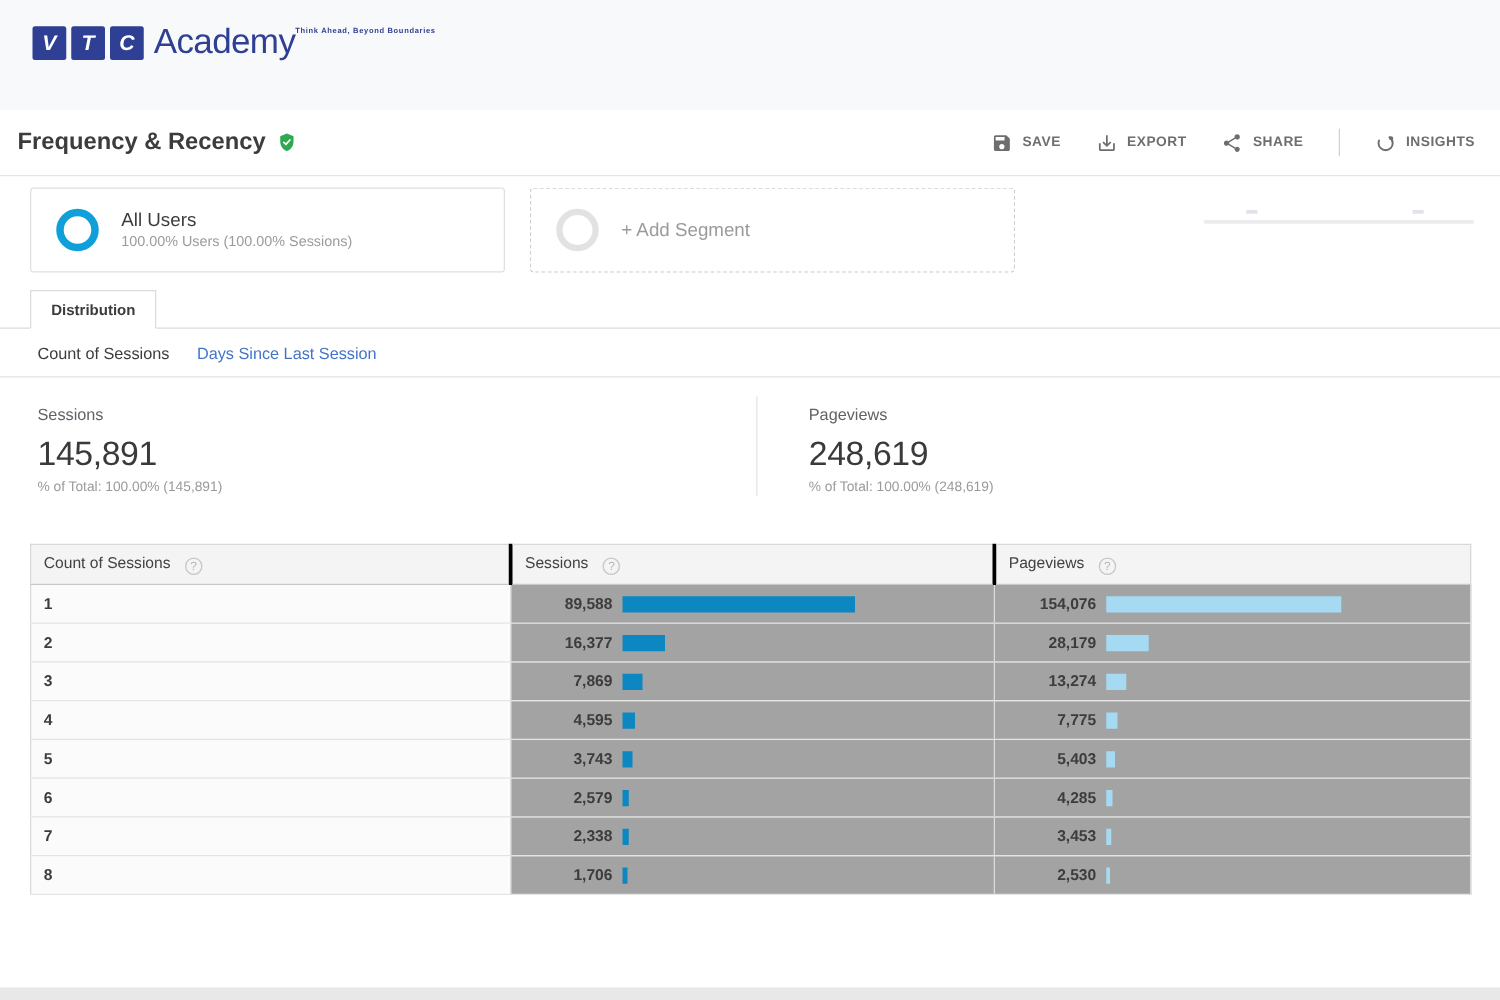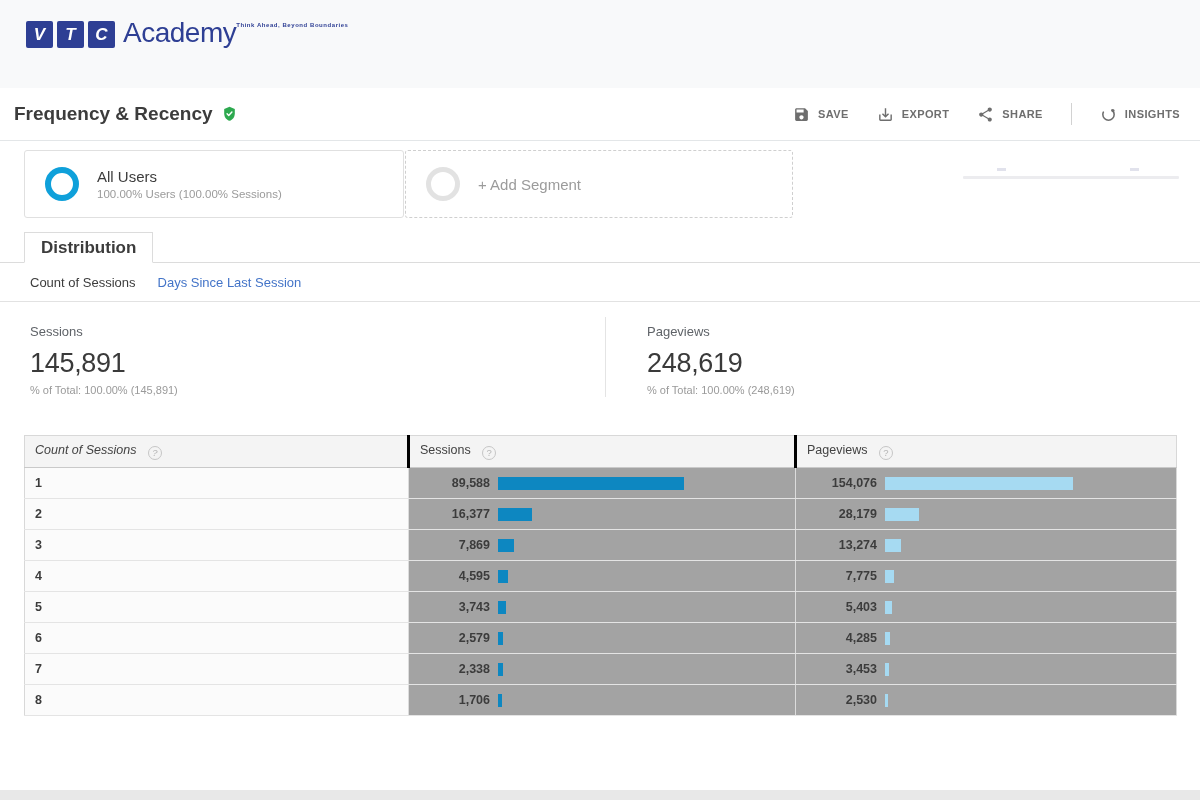--- a/index.html
+++ b/index.html
@@ -34,42 +34,42 @@
   .toolbar { display:flex; align-items:center; gap:28px; }
   .tool-btn {
     display:flex; align-items:center; gap:8px; background:none; border:none;
     font-family:"Liberation Sans", sans-serif;
     font-size:11px; font-weight:bold; letter-spacing:0.4px; color:#6e6e6e; cursor:pointer;
   }
   .tool-btn svg { width:17px; height:17px; fill:#6e6e6e; }
   .toolbar-divider { width:1px; height:22px; background:#d2d2d2; }
 
   
-  .segments { position:relative; padding:9px 24px 0; display:flex; gap:1px; height:91px; }
+  .segments { position:relative; padding:9px 24px 0; display:flex; gap:20px; height:91px; }
   .segment-card {
     width:380px; height:68px; border:1px solid #e0e0e0; border-radius:3px; background:#fff;
     display:flex; align-items:center; padding-left:20px; gap:18px; cursor:pointer;
   }
   .segment-card.dashed { border:1px dashed #cfcfcf; width:388px;text-align:right; }
   .donut { width:34px; height:34px; border-radius:50%; border:6px solid var(--seg-blue); background:#fff; }
   .donut.empty { border:5px solid #e2e2e2; }
   .seg-title { font-size:15px; color:#3c3c3c; }
   .seg-sub { font-size:11.5px; color:#9b9b9b; margin-top:3px; }
   .add-label { font-size:15px; color:#9b9b9b; }
   .date-remnant { position:absolute; left:955px; top:27px; width:224px; }
   .date-remnant .marks { display:flex; justify-content:space-between; padding:0 40px 0 42px; }
   .date-remnant .mark { width:9px; height:3px; background:#c9cbdd; opacity:.55; }
   .date-remnant .bar { height:3px; background:#ececef; margin-top:5px; border-radius:1px; }
 
   
   .tabs-row { height:31px; border-bottom:1px solid #dcdcdc; padding-left:24px; display:flex; align-items:flex-end; }
   .tab {
     display:inline-flex; align-items:center; height:31px; padding:0 16px;
     background:#fff; border:1px solid #dcdcdc; border-bottom:1px solid #fff;
-    margin-bottom:-1px; font-size:17px; font-weight:bold; color:#3c3c3c; cursor:pointer;
+    margin-bottom:-1px; font-size:12px; font-weight:bold; color:#3c3c3c; cursor:pointer;
   }
 
   
   .subnav { height:39px; display:flex; align-items:center; gap:22px; padding-left:30px; border-bottom:1px solid #e2e2e2; }
   .subnav-item { font-size:13px; text-decoration:none; cursor:pointer; }
   .subnav-item.active { color:#3c3c3c; cursor:default; }
   .subnav-item.link { color:var(--link); }
 
   
   .summary { position:relative; height:107px; padding:22px 0 0 30px; }
@@ -82,21 +82,21 @@
   .sum-divider { position:absolute; left:605px; top:15px; bottom:12px; width:1px; background:#e4e4e4; }
 
   
   .data-table { width:1152px; margin:26px 24px 0; border-collapse:collapse; table-layout:fixed; border:1px solid #d8d8d8; }
   .data-table col.c1 { width:384px; } .data-table col.c2 { width:387px; } .data-table col.c3 { width:381px; }
   .data-table th {
     background:#f4f4f4; height:32px; text-align:left; padding-left:10px;
     font-size:12.5px; font-weight:normal; color:#424242;
     border-bottom:1px solid #c9c9c9; border-left:3px solid #000000;
   }
-  .data-table th:first-child { border-left:none;font-style:italic; }
+  .data-table th:first-child { border-left:none; }
   .help {
     display:inline-flex; align-items:center; justify-content:center;
     width:14px; height:14px; border-radius:50%; border:1px solid #c6c6c6;
     color:#b5b5b5; font-size:9.5px; margin-left:8px; vertical-align:-2px; cursor:pointer;
   }
   .data-table td { height:31px; border-bottom:1px solid #e4e4e4; font-size:12.5px; font-weight:bold; color:#3c3c3c; }
   td.dim { background:#fbfbfb; padding-left:10px; }
   td.met { background:#a3a3a3; border-left:1px solid #dcdcdc; }
   .met-inner { display:flex; align-items:center; padding-left:5px; }
   .met-val { width:76px; text-align:right; }

